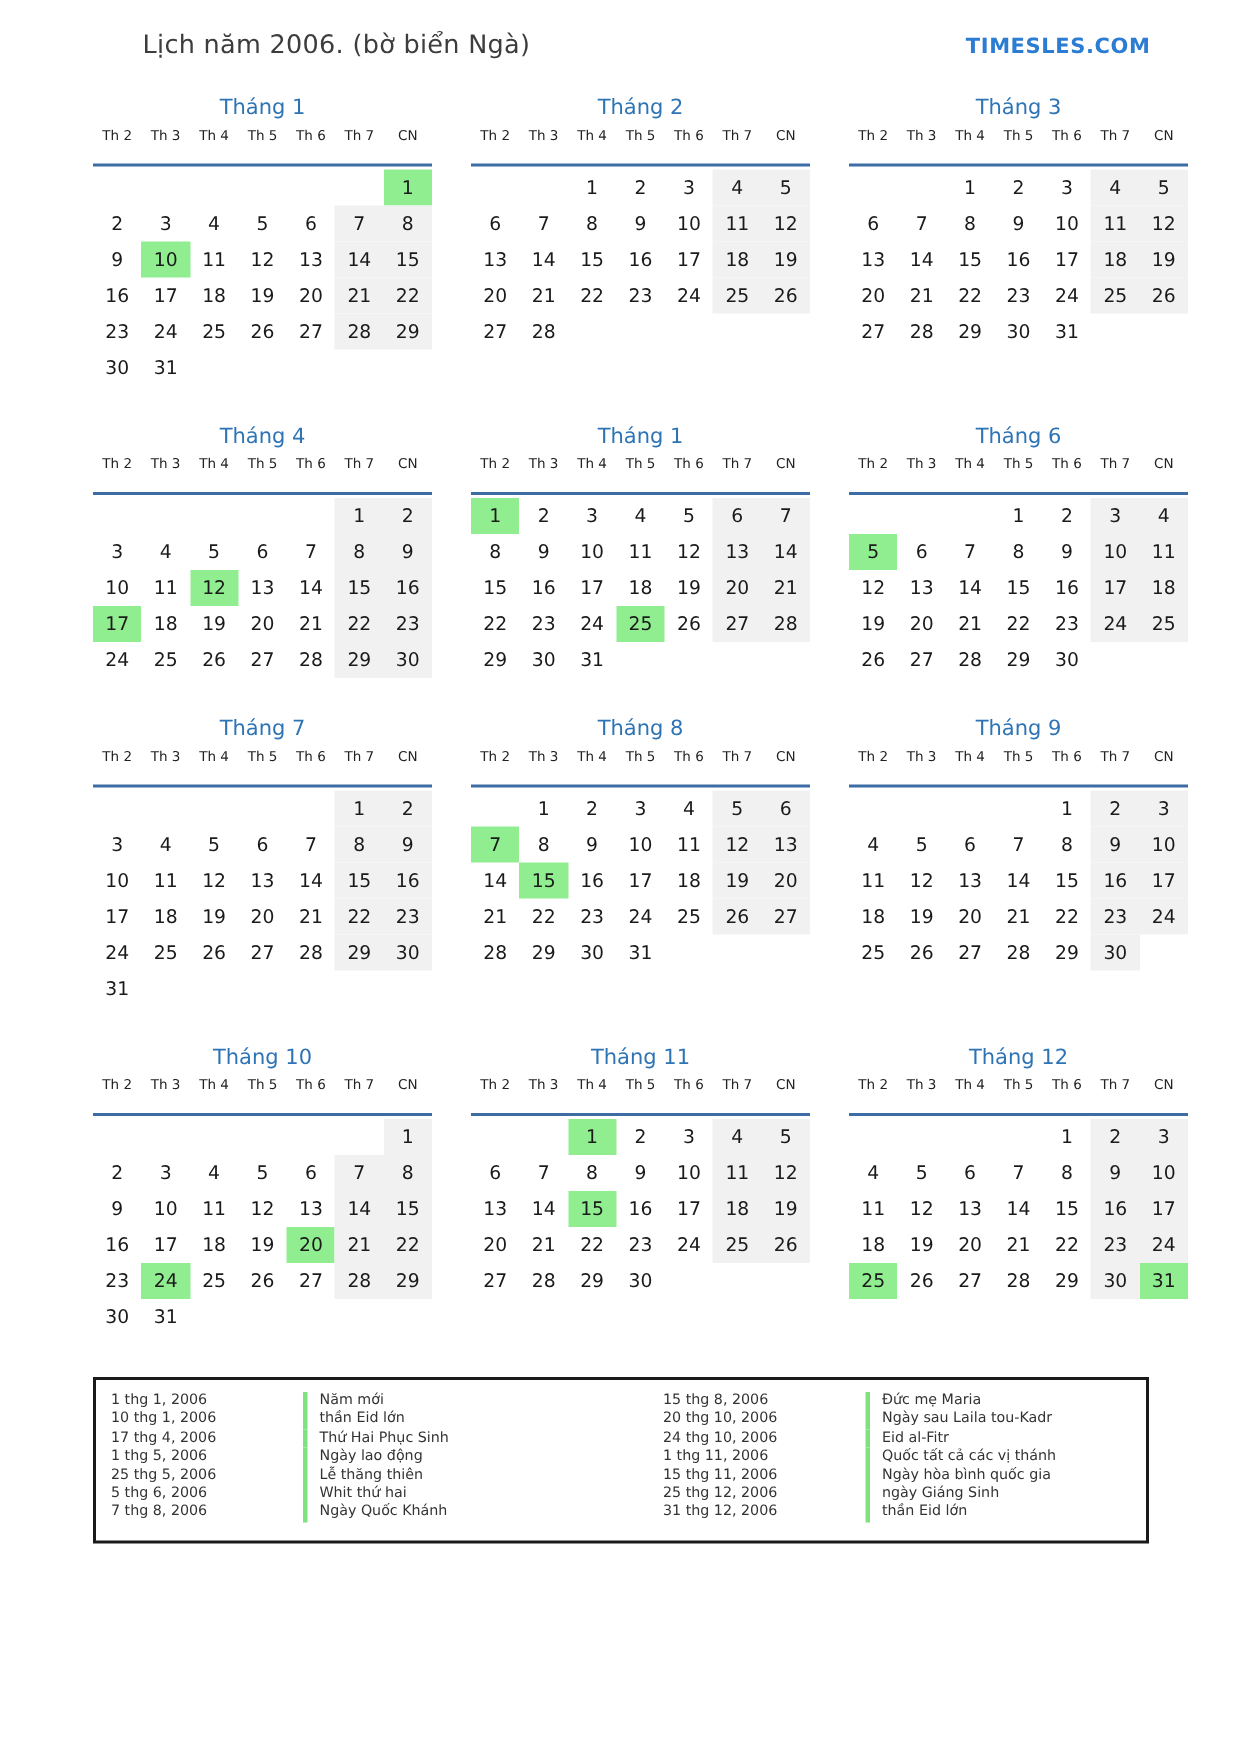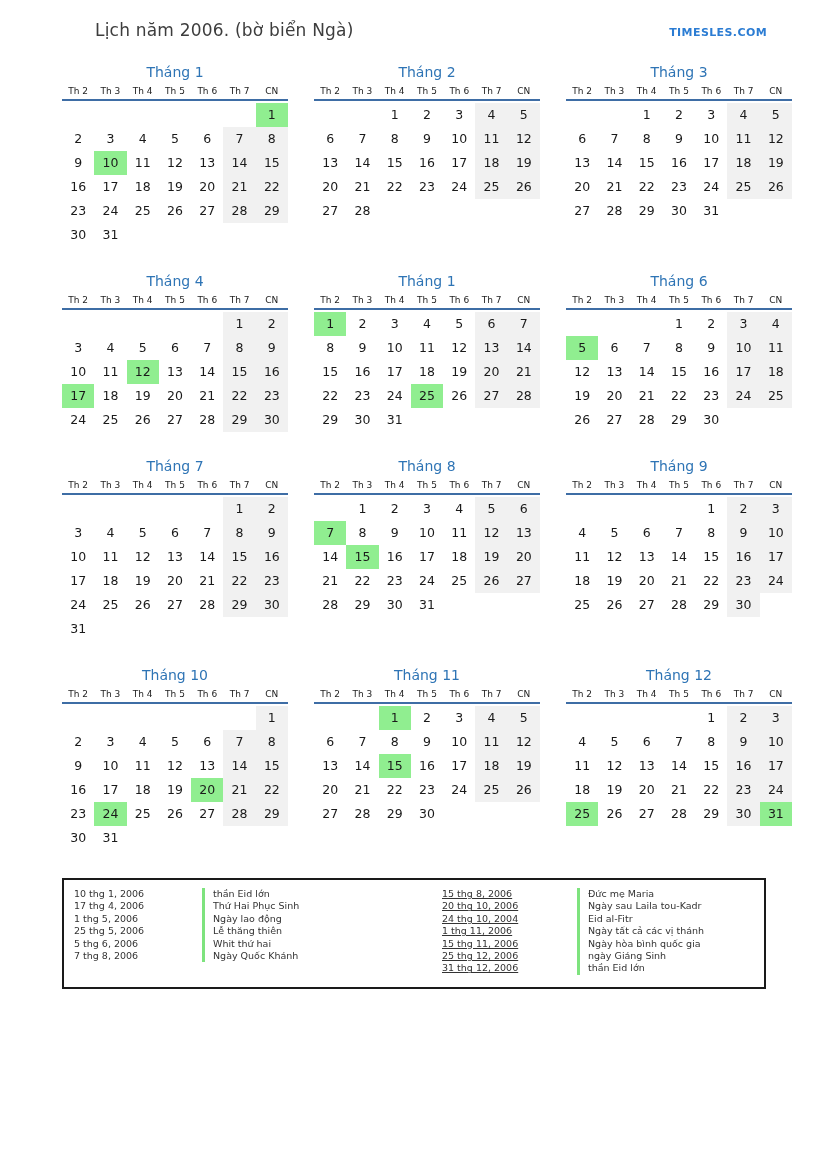--- a/index.html
+++ b/index.html
@@ -19,36 +19,36 @@
     font-family:"DejaVu Sans","Liberation Sans",sans-serif;color:var(--ink);
   }
   .page-header{
     display:flex;justify-content:space-between;align-items:baseline;
     margin:20px 60px 24px 57px;
   }
   .page-title{
     font-size:17px;font-weight:400;color:#3d3d3d;letter-spacing:0.2px;margin-left:38px;
   }
   .brand{
-    font-size:11px;font-weight:600;color:var(--brand);
+    font-size:14px;font-weight:600;color:var(--brand);
     letter-spacing:0.4px;text-decoration:none;cursor:pointer;
   }
   .months{
     margin-left:62px;width:698px;
     display:grid;grid-template-columns:226px 226px 226px;
     column-gap:10px;row-gap:27px;gap:26px;
   }
   .month{width:226px;}
   .month-title{
     text-align:center;color:var(--accent);font-size:14px;
     margin-bottom:6px;font-weight:400;
   }
   .weekdays{
     display:grid;grid-template-columns:repeat(7,1fr);
-    border-bottom:2px solid var(--line);padding-bottom:3px;
+    border-bottom:2px solid var(--line);padding-bottom:13px;
   }
   .wd{
     text-align:center;font-size:9px;color:#222;white-space:nowrap;
   }
   .days{
     display:grid;grid-template-columns:repeat(7,1fr);
     margin-top:2px;
   }
   .day,.blank{
     height:24px;line-height:24px;text-align:center;font-size:12.5px;
@@ -61,21 +61,21 @@
     padding:8px 8px 12px 10px;
     display:flex;
   }
   .legend-col{display:flex;flex-direction:column;}
   .legend-col.left{width:368px;}
   .legend-col.right{flex:1;}
   .legend-row{display:flex;align-items:stretch;line-height:12.4px;}
   .legend-date{
     font-size:9.5px;color:#333;flex:0 0 128px;white-space:nowrap;
   }
-  .legend-col.right .legend-date{flex-basis:135px;text-decoration:underline;}
+  .legend-col.right .legend-date{flex-basis:135px;}
   .legend-bar{
     flex:0 0 3px;background:var(--bargreen);margin-right:8px;
   }
   .legend-label{font-size:9.5px;color:#333;white-space:nowrap;}
 </style>
 </head>
 <body>
 
 <div class="page-header">
   <div class="page-title">Lịch năm 2006. (bờ biển Ngà)</div>
@@ -654,20 +654,25 @@
         <div class="day">29</div>
         <div class="day we">30</div>
         <div class="day hl">31</div>
       </div>
     </div>
   </div>
 
 <div class="legend">
   <div class="legend-col left" id="legend-left">
       <div class="legend-row">
+        <div class="legend-date">1 thg 1, 2006</div>
+        <div class="legend-bar"></div>
+        <div class="legend-label">Năm mới</div>
+      </div>
+      <div class="legend-row">
         <div class="legend-date">10 thg 1, 2006</div>
         <div class="legend-bar"></div>
         <div class="legend-label">thần Eid lớn</div>
       </div>
       <div class="legend-row">
         <div class="legend-date">17 thg 4, 2006</div>
         <div class="legend-bar"></div>
         <div class="legend-label">Thứ Hai Phục Sinh</div>
       </div>
       <div class="legend-row">
@@ -696,28 +701,28 @@
         <div class="legend-date">15 thg 8, 2006</div>
         <div class="legend-bar"></div>
         <div class="legend-label">Đức mẹ Maria</div>
       </div>
       <div class="legend-row">
         <div class="legend-date">20 thg 10, 2006</div>
         <div class="legend-bar"></div>
         <div class="legend-label">Ngày sau Laila tou-Kadr</div>
       </div>
       <div class="legend-row">
-        <div class="legend-date">24 thg 10, 2004</div>
+        <div class="legend-date">24 thg 10, 2006</div>
         <div class="legend-bar"></div>
         <div class="legend-label">Eid al-Fitr</div>
       </div>
       <div class="legend-row">
         <div class="legend-date">1 thg 11, 2006</div>
         <div class="legend-bar"></div>
-        <div class="legend-label">Ngày tất cả các vị thánh</div>
+        <div class="legend-label">Quốc tất cả các vị thánh</div>
       </div>
       <div class="legend-row">
         <div class="legend-date">15 thg 11, 2006</div>
         <div class="legend-bar"></div>
         <div class="legend-label">Ngày hòa bình quốc gia</div>
       </div>
       <div class="legend-row">
         <div class="legend-date">25 thg 12, 2006</div>
         <div class="legend-bar"></div>
         <div class="legend-label">ngày Giáng Sinh</div>

